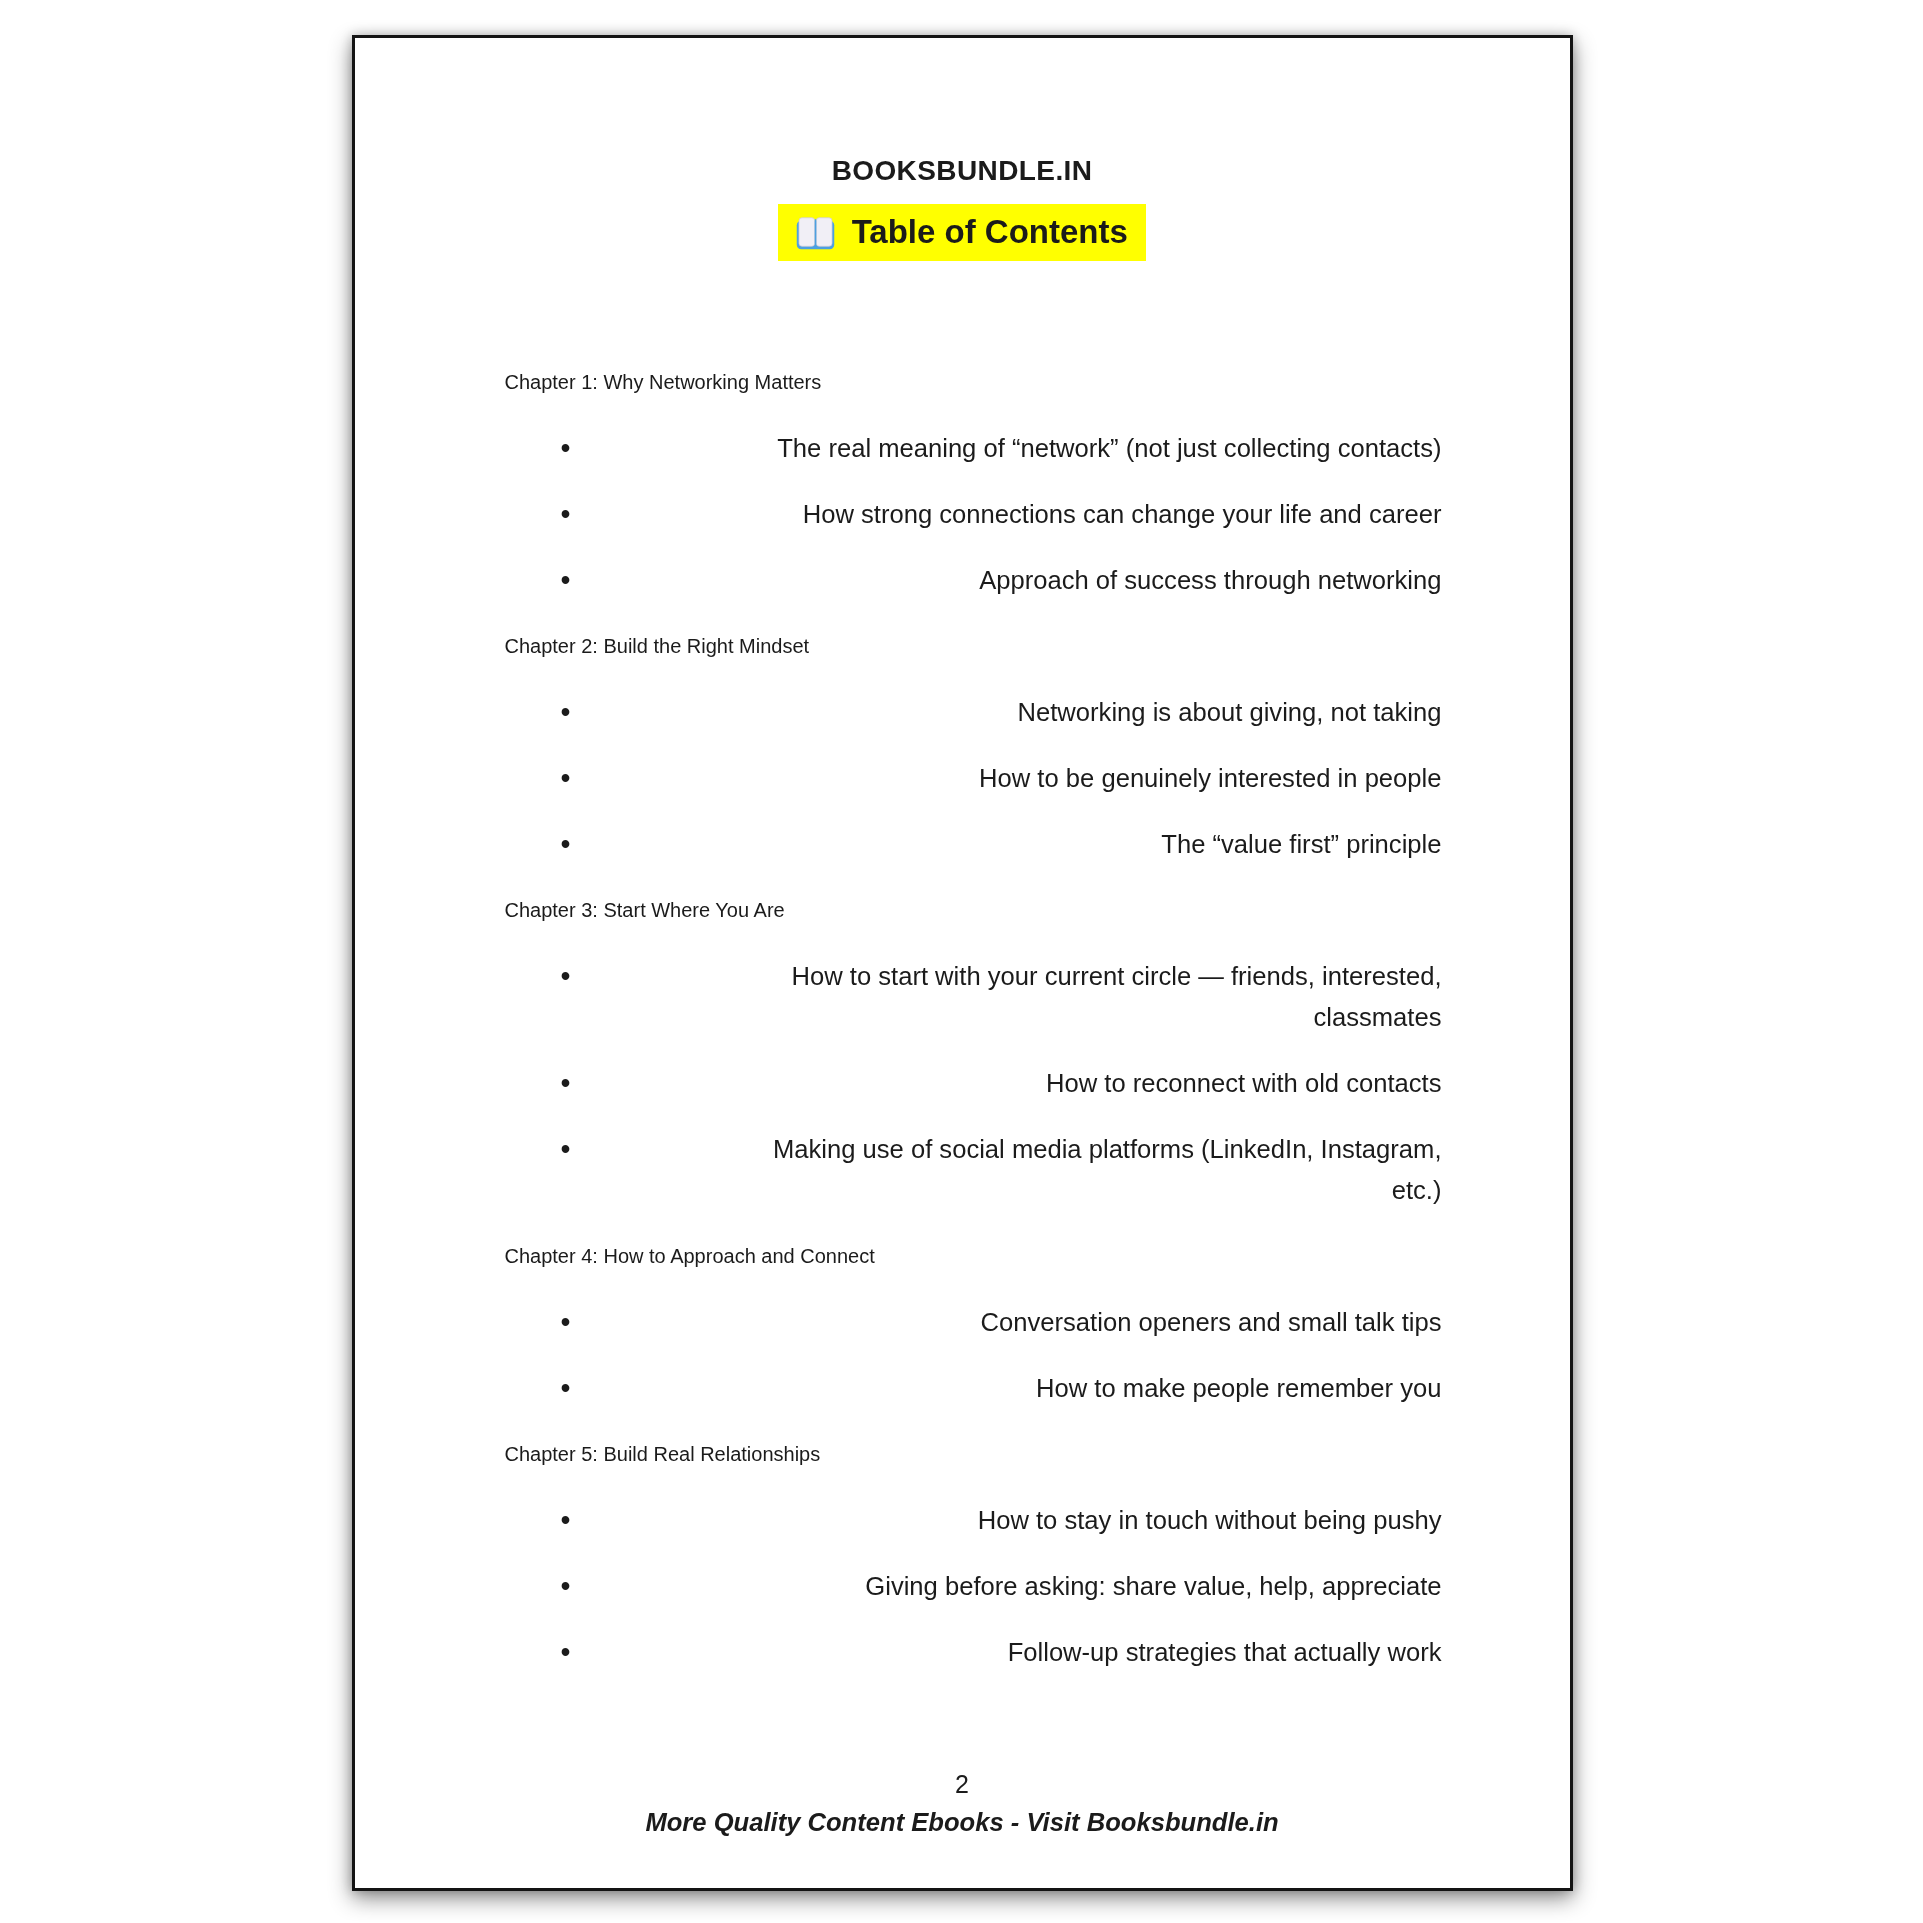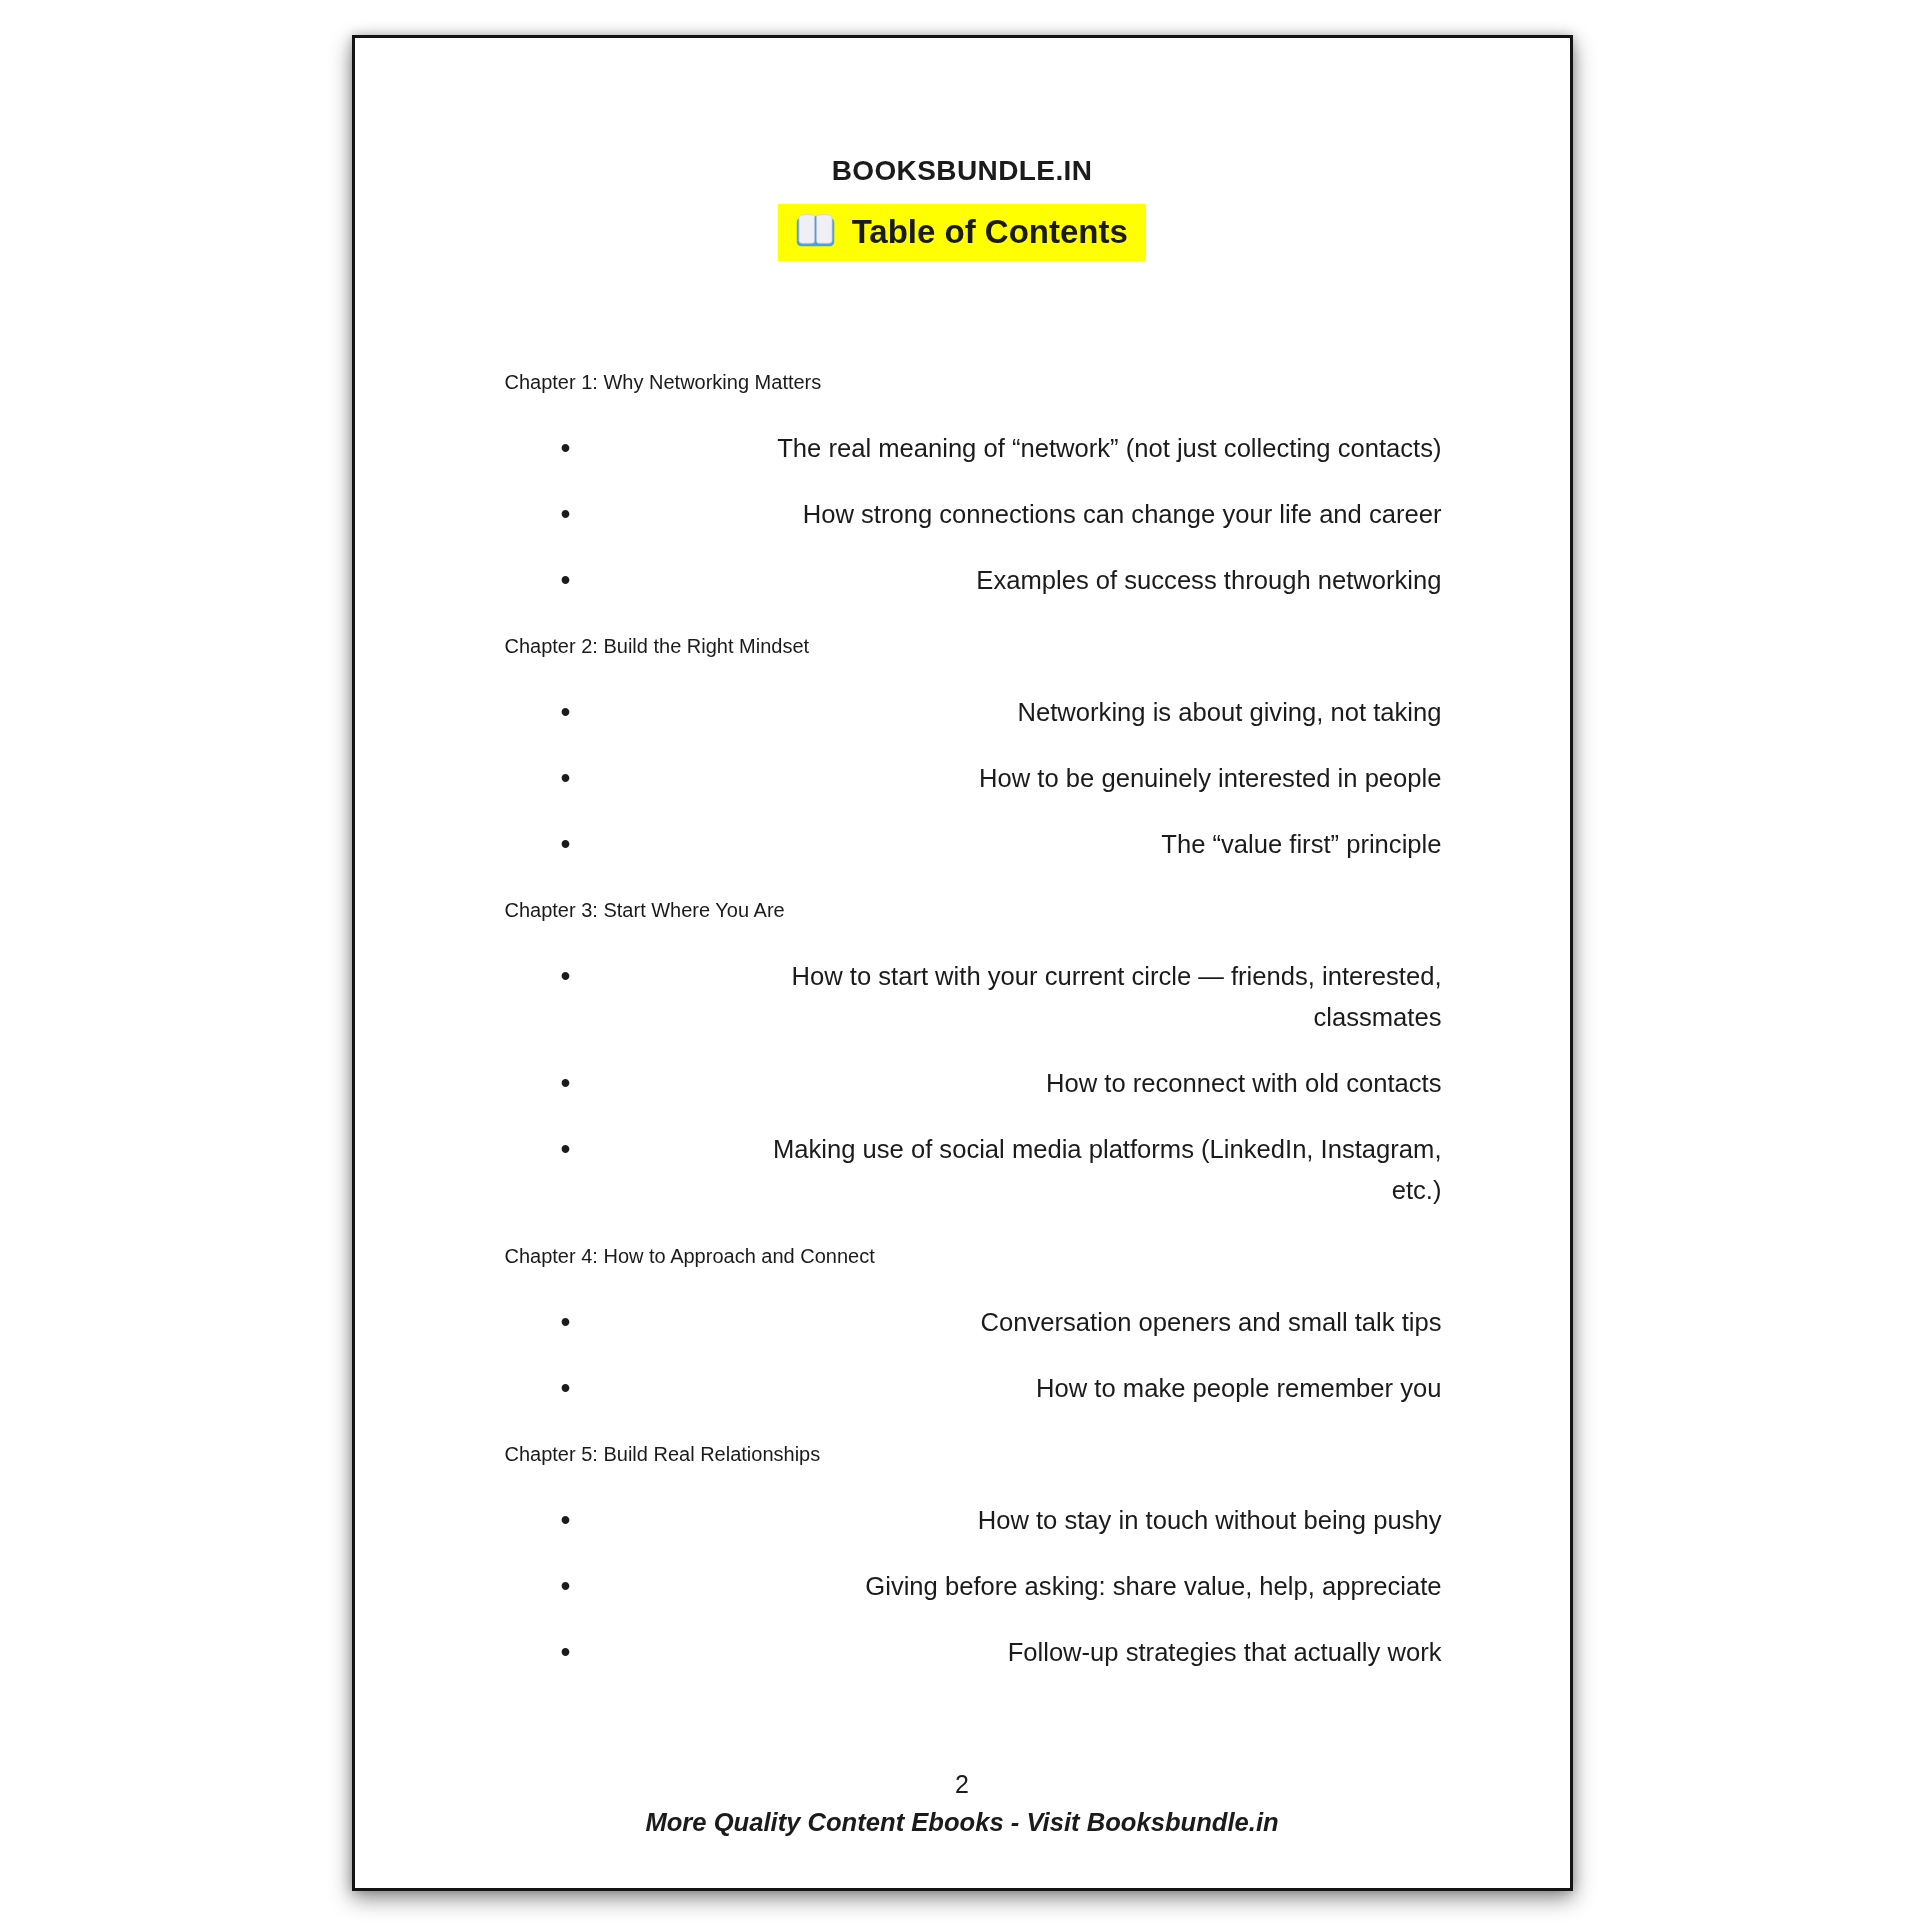--- a/index.html
+++ b/index.html
@@ -37,21 +37,21 @@
     letter-spacing: 0.4px;
   }
 
   .toc-banner-row {
     text-align: center;
     margin-top: 16.5px;
   }
 
   .toc-banner {
     display: inline-flex;
-    align-items: flex-start;
+    align-items: flex-end;
     gap: 16.5px;
     background: #ffff00;
     padding: 9.8px 18px;
     font-size: 33px;
     font-weight: 700;
     line-height: 38px;
   }
 
   .book-icon { width: 39px; height: 35px; display: inline-block; }
 
@@ -130,21 +130,21 @@
         <span>Table of Contents</span>
       </span>
     </div>
 
     <div class="content">
 
       <div class="chapter-title">Chapter 1: Why Networking Matters</div>
       <ul class="bullets">
         <li>The real meaning of “network” (not just collecting contacts)</li>
         <li>How strong connections can change your life and career</li>
-        <li>Examples of success through networking</li>
+        <li>Approach of success through networking</li>
       </ul>
 
       <div class="chapter-title">Chapter 2: Build the Right Mindset</div>
       <ul class="bullets">
         <li>Networking is about giving, not taking</li>
         <li>How to be genuinely interested in people</li>
         <li>The “value first” principle</li>
       </ul>
 
       <div class="chapter-title">Chapter 3: Start Where You Are</div>

